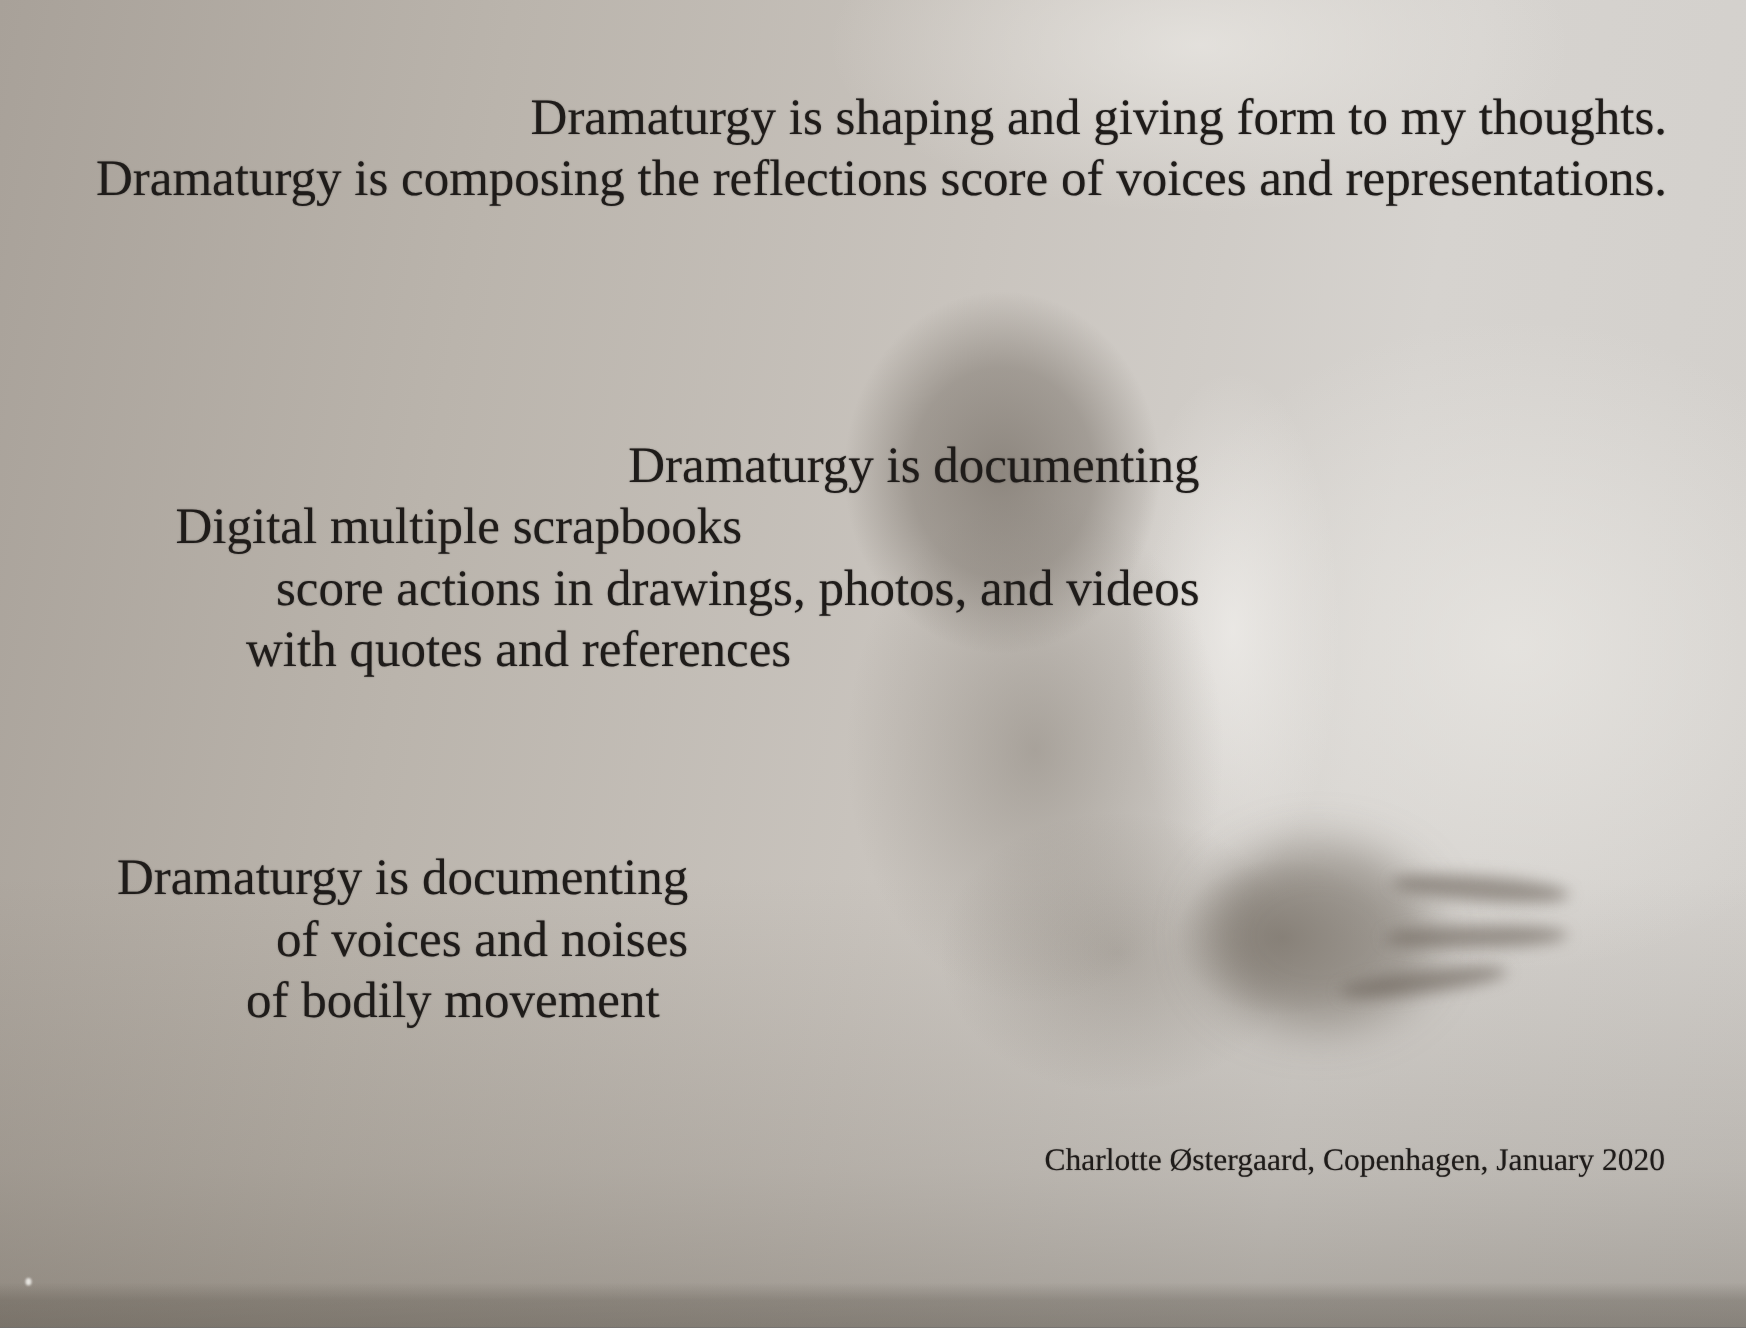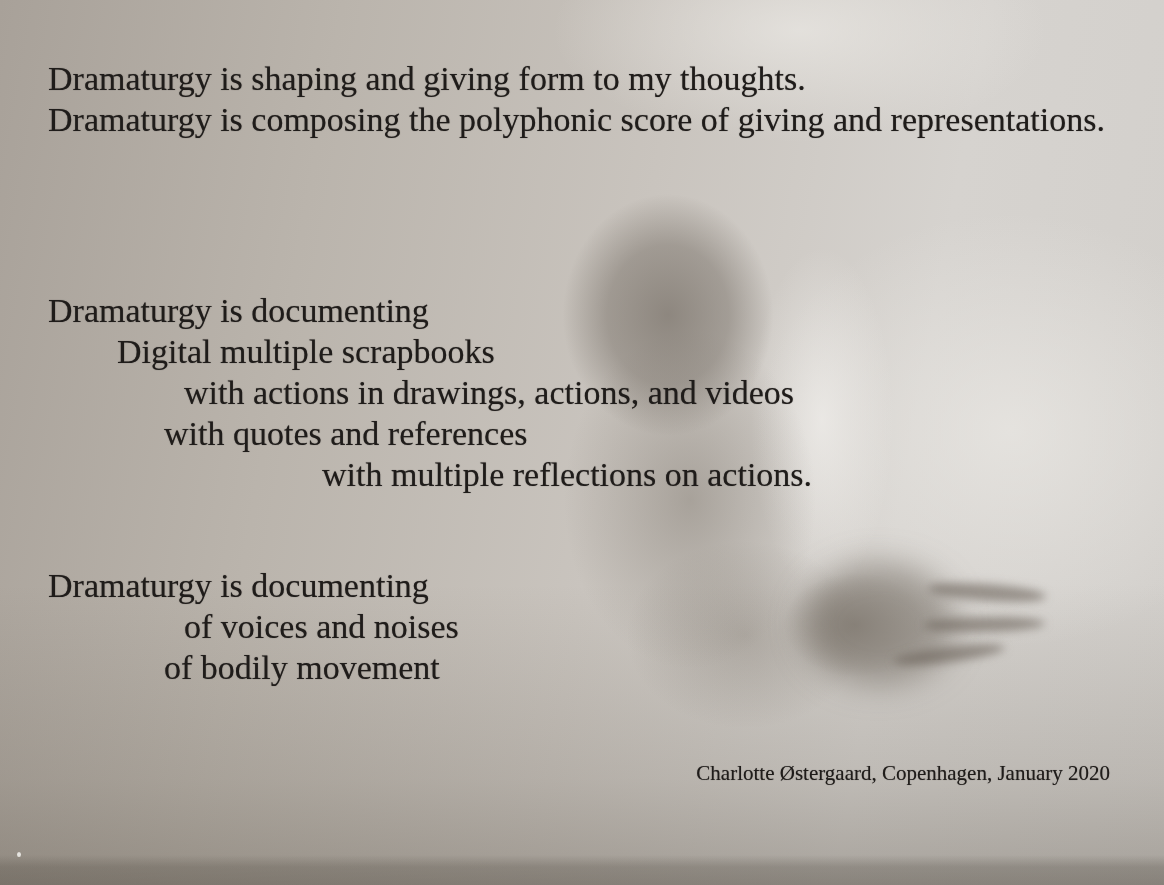--- a/index.html
+++ b/index.html
@@ -80,21 +80,21 @@
     left: 48px;
     color: #1f1c1a;
     font-size: 34px;
     line-height: 41px;
     white-space: nowrap;
     text-shadow: 0 0 1px rgba(31,28,26,0.55);
   }
   #stanza-1 { top: 58px; }
   #stanza-2 { top: 290px; }
   #stanza-3 { top: 565px; }
-  .ind-0 { margin-left: 0; }
+  .ind-0 { margin-left: 16px; text-align: right; }
   .ind-1 { margin-left: 69px; }
   .ind-2 { margin-left: 136px; }
   .ind-3 { margin-left: 116px; }
   .ind-4 { margin-left: 274px; }
   #credit {
     position: absolute;
     top: 760px;
     right: 54px;
     color: #1f1c1a;
     font-size: 21px;
@@ -111,29 +111,28 @@
   <div id="photo-base"></div>
   <div id="hand-blob" class="blob"></div>
   <div id="finger-1" class="finger"></div>
   <div id="finger-2" class="finger"></div>
   <div id="finger-3" class="finger"></div>
   <div id="bottom-strip"></div>
   <div id="dust-speck"></div>
 
   <div id="stanza-1" class="poem">
     <div class="ind-0">Dramaturgy is shaping and giving form to my thoughts.</div>
-    <div class="ind-0">Dramaturgy is composing the polyphonic score of giving and representations.</div>
+    <div class="ind-0">Dramaturgy is composing the reflections score of voices and representations.</div>
   </div>
 
   <div id="stanza-2" class="poem">
     <div class="ind-0">Dramaturgy is documenting</div>
     <div class="ind-1">Digital multiple scrapbooks</div>
-    <div class="ind-2">with actions in drawings, actions, and videos</div>
+    <div class="ind-2">score actions in drawings, photos, and videos</div>
     <div class="ind-3">with quotes and references</div>
-    <div class="ind-4">with multiple reflections on actions.</div>
   </div>
 
   <div id="stanza-3" class="poem">
     <div class="ind-0">Dramaturgy is documenting</div>
     <div class="ind-2">of voices and noises</div>
     <div class="ind-3">of bodily movement</div>
   </div>
 
   <div id="credit">Charlotte Østergaard, Copenhagen, January 2020</div>
 

